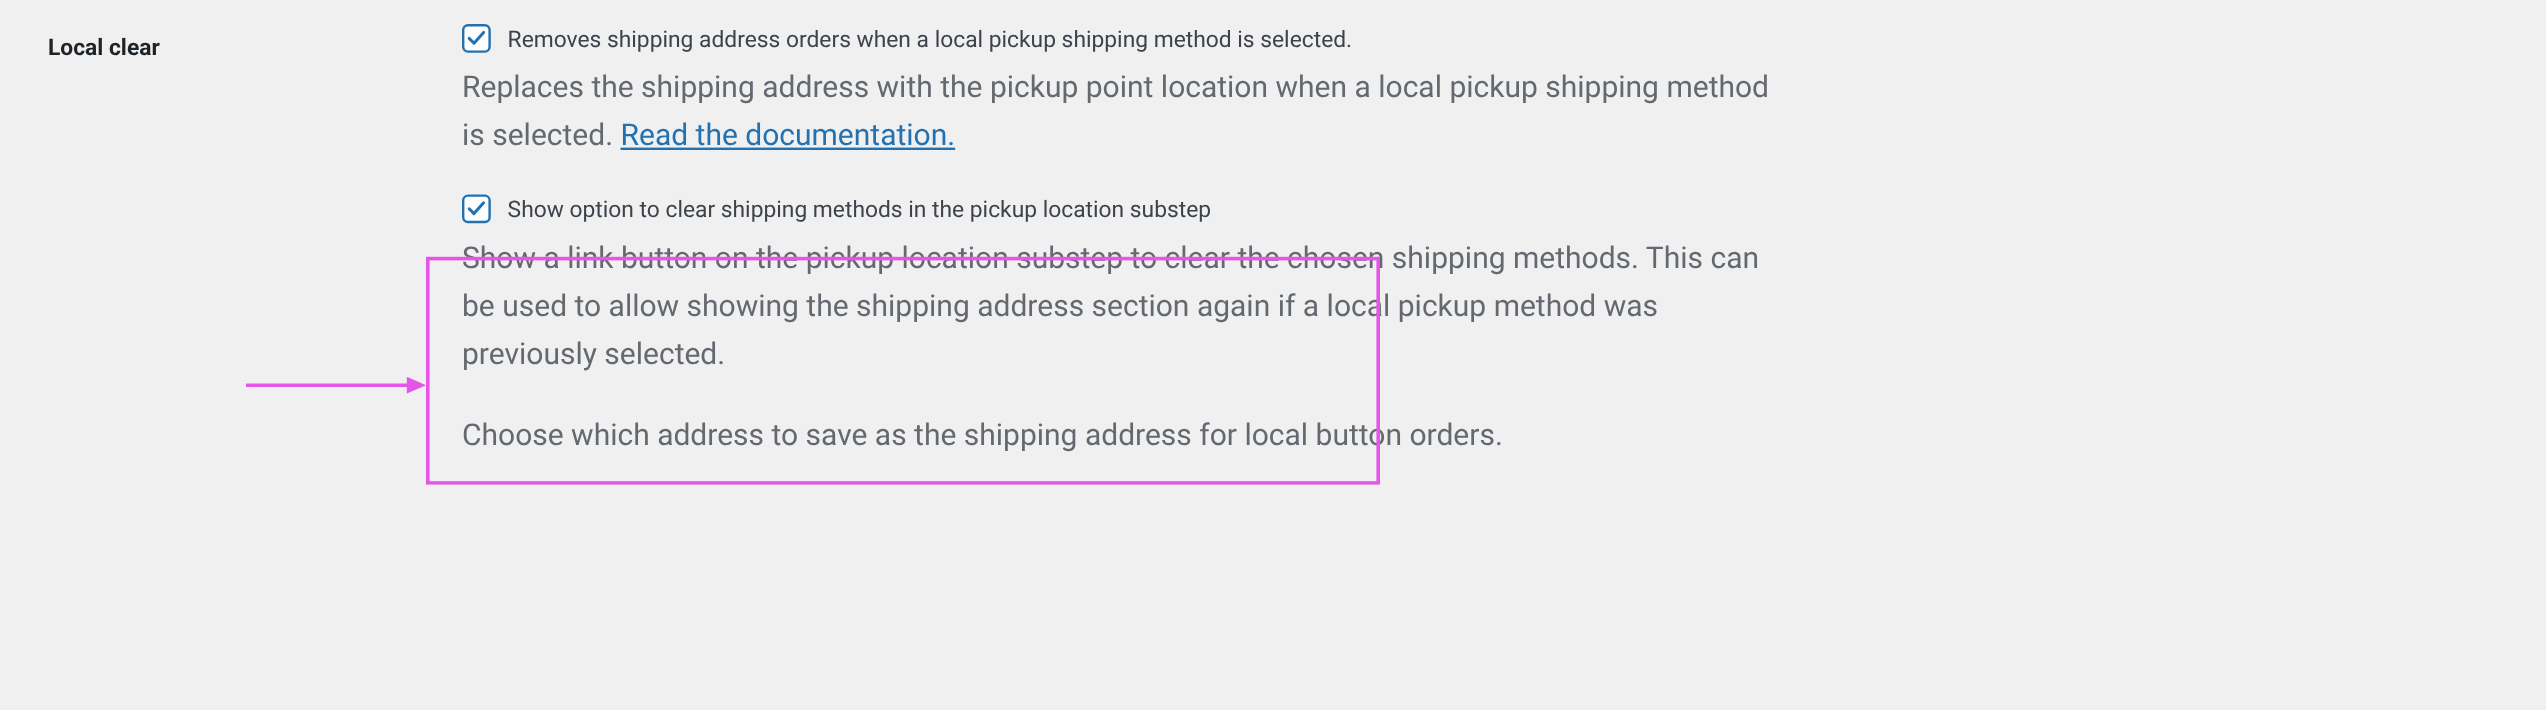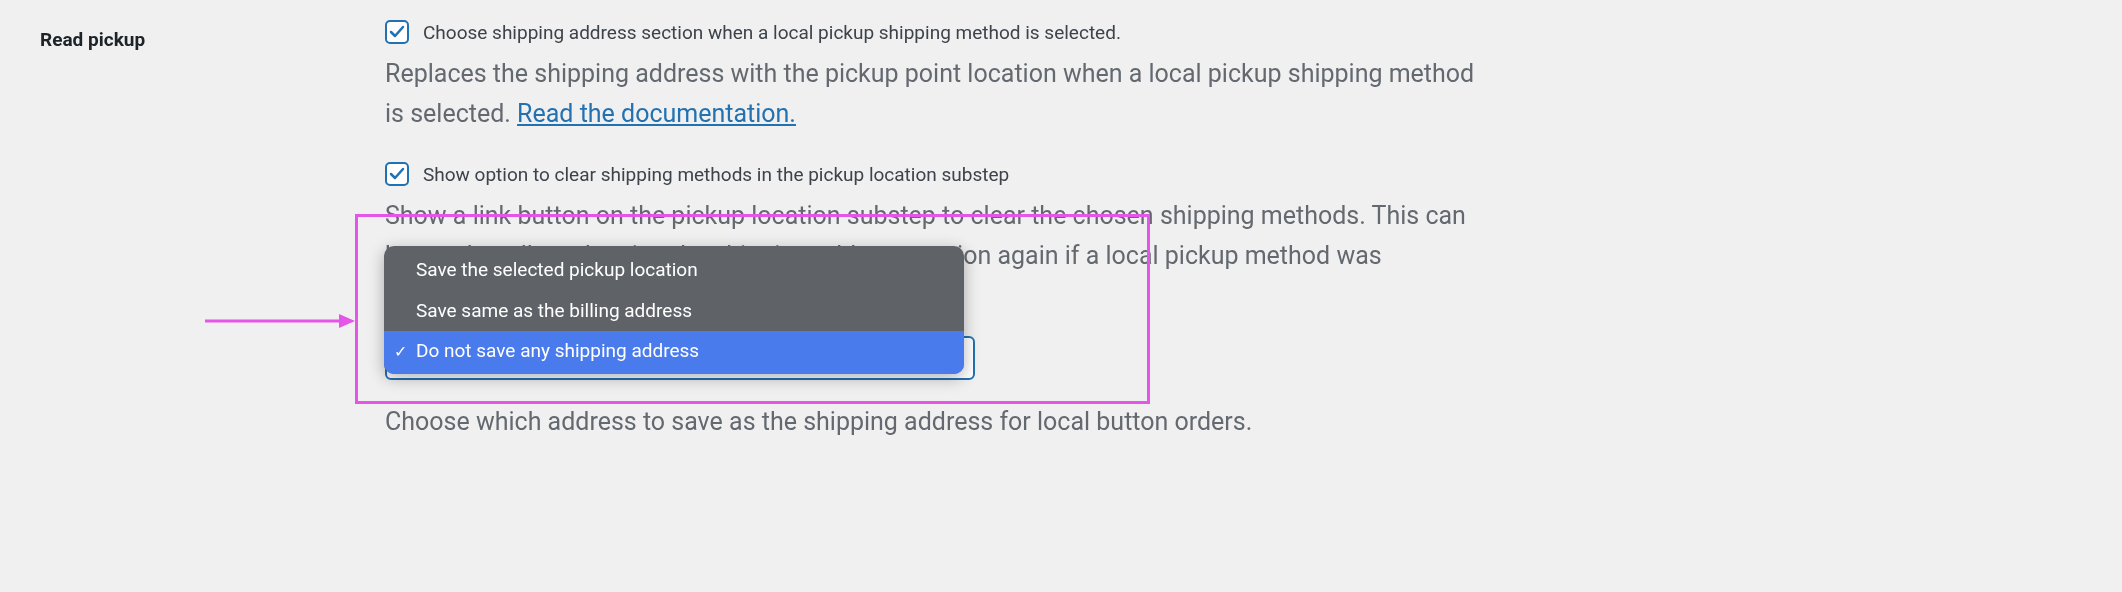--- a/index.html
+++ b/index.html
@@ -144,60 +144,48 @@
       height: 42px;
     }
     .description.last {
       margin-bottom: 0;
     }
   </style>
 </head>
 <body>
 
 <div class="settings-row">
-  <div class="settings-label">Read pickup</div>
+  <div class="settings-label">Local clear</div>
   <div class="settings-content">
 
     <svg class="arrow" viewBox="0 0 150 20">
       <line class="arrow-line" x1="0" y1="10" x2="138" y2="10"></line>
       <polygon class="arrow-head" points="150,10 134,3 134,17"></polygon>
     </svg>
 
     <div class="checkbox-row">
       <div class="checkbox">
         <svg viewBox="0 0 16 16">
           <path d="M2 8 L6 12 L14 3" stroke="#2271b1" stroke-width="2.5" fill="none" stroke-linecap="round" stroke-linejoin="round"></path>
         </svg>
       </div>
-      <span class="checkbox-label">Choose shipping address section when a local pickup shipping method is selected.</span>
+      <span class="checkbox-label">Removes shipping address orders when a local pickup shipping method is selected.</span>
     </div>
     <p class="description">
       <span>Replaces the shipping address with the pickup point location when a local pickup shipping method is selected. </span><a class="doc-link">Read the documentation.</a>
     </p>
 
     <div class="checkbox-row">
       <div class="checkbox">
         <svg viewBox="0 0 16 16">
           <path d="M2 8 L6 12 L14 3" stroke="#2271b1" stroke-width="2.5" fill="none" stroke-linecap="round" stroke-linejoin="round"></path>
         </svg>
       </div>
       <span class="checkbox-label">Show option to clear shipping methods in the pickup location substep</span>
     </div>
     <p class="description">Show a link button on the pickup location substep to clear the chosen shipping methods. This can be used to allow showing the shipping address section again if a local pickup method was previously selected.</p>
 
-    <div class="dropdown-container">
-      <div class="dropdown-behind"></div>
-      <div class="helper-spacer"></div>
-      <div class="dropdown-popup">
-        <div class="dropdown-option">Save the selected pickup location</div>
-        <div class="dropdown-option">Save same as the billing address</div>
-        <div class="dropdown-option selected">
-          <span class="check">✓</span>
-          <span>Do not save any shipping address</span>
-        </div>
-      </div>
-    </div>
 
     <p class="description last">Choose which address to save as the shipping address for local button orders.</p>
 
     <div class="highlight-box"></div>
   </div>
 </div>
 
 </body></html>

